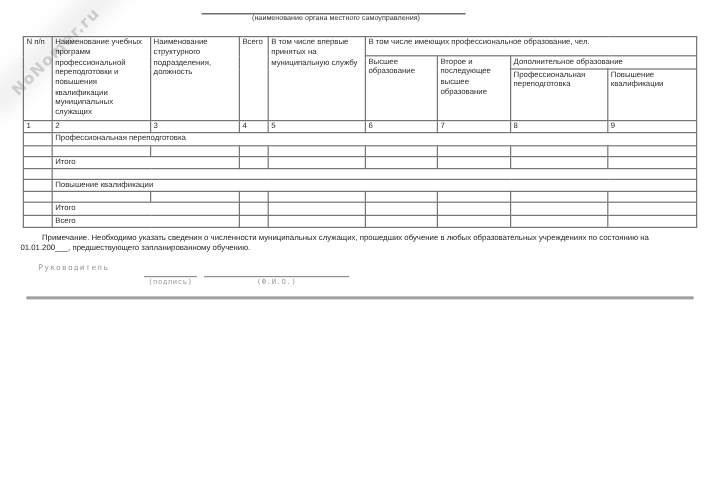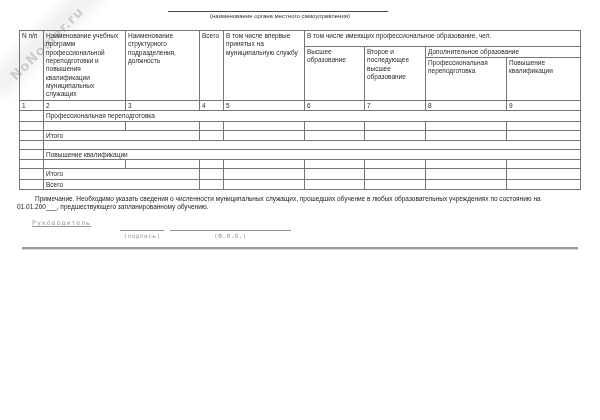--- a/index.html
+++ b/index.html
@@ -40,21 +40,20 @@
   
   .note{
     position:absolute;left:17px;top:195px;width:567px;
     font-size:6.5px;line-height:1.3;color:#222;text-indent:18px;text-align:left;
   }
   
   .sig-role{
     position:absolute;left:32px;top:219px;
     font-family:"DejaVu Sans Mono",monospace;font-size:6.5px;color:#9a9a9a;
     letter-spacing:1px;
-    text-decoration:underline;
   }
   .sig-line{position:absolute;top:230px;border-top:1px solid #8f8f8f;height:0;}
   .sig-line.l1{left:120px;width:44px;}
   .sig-line.l2{left:170px;width:121px;}
   .sig-cap{
     position:absolute;top:232px;text-align:center;
     font-family:"DejaVu Sans Mono",monospace;font-size:6px;color:#9a9a9a;
     letter-spacing:.5px;
   }
   .sig-cap.c1{left:118px;width:48px;}

